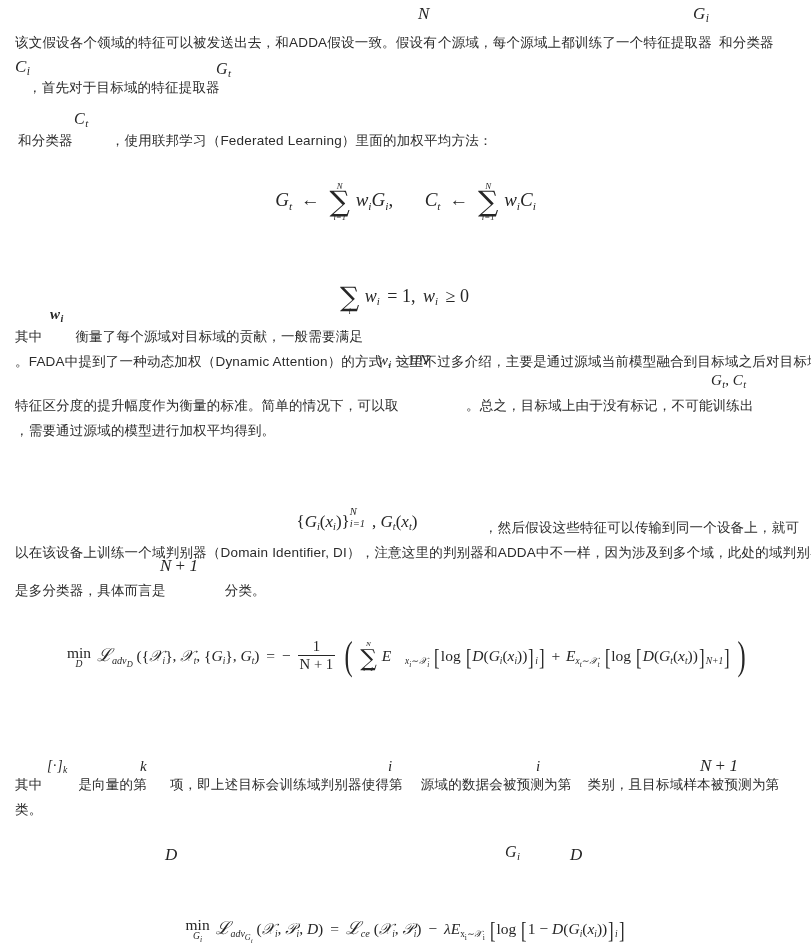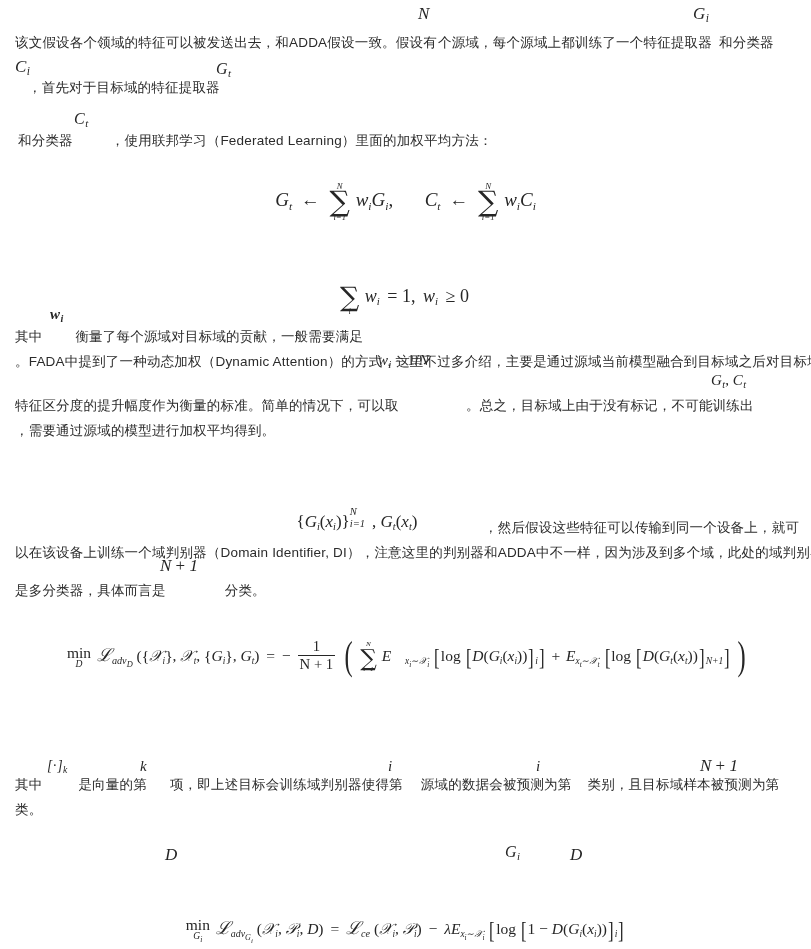--- a/index.html
+++ b/index.html
@@ -254,18 +254,18 @@
     </span>
     <span class="cal" style="font-size:1.16em;">ℒ</span><span style="font-size:0.64em; font-style:italic; vertical-align:-0.3em;">adv<sub style="font-size:0.82em;">G<sub style="font-size:0.85em;">i</sub></sub></span>
     <span class="rm">(</span><span class="cal">𝒳</span><span class="sp-sub">i</span><span class="rm">,</span>
     <span class="cal">𝒫</span><span class="sp-sub">i</span><span class="rm">,</span>
     <span class="it">D</span><span class="rm">)</span>
     <span class="rm" style="margin:0 3px;">=</span>
     <span class="cal" style="font-size:1.16em;">ℒ</span><span style="font-size:0.66em; font-style:italic; vertical-align:-0.3em;">ce</span>
     <span class="rm">(</span><span class="cal">𝒳</span><span class="sp-sub">i</span><span class="rm">,</span>
     <span class="cal">𝒫</span><span class="sp-sub">i</span><span class="rm">)</span>
     <span class="rm" style="margin:0 3px;">−</span>
-    <span class="it">λ</span><span class="it">E</span><span style="font-size:0.6em; font-style:italic; vertical-align:-0.32em;">x<sub style="font-size:0.8em;">i</sub>∼𝒳<sub style="font-size:0.8em;">i</sub></span>
+    <span class="it">λ</span><span class="it">E</span><span style="font-size:0.6em; vertical-align:-0.32em;">x<sub style="font-size:0.8em;">i</sub>∼𝒳<sub style="font-size:0.8em;">i</sub></span>
     <span class="brk">[</span><span class="rm">log</span>
     <span class="brk">[</span><span class="rm">1 −</span> <span class="it">D</span><span class="rm">(</span><span class="it">G<span class="sp-sub">i</span></span><span class="rm">(</span><span class="it">x<span class="sp-sub">i</span></span><span class="rm">))</span><span class="brk">]</span><span class="sb-small">i</span><span class="brk">]</span>
   </div>
 
 </div>
 
 </body></html>

